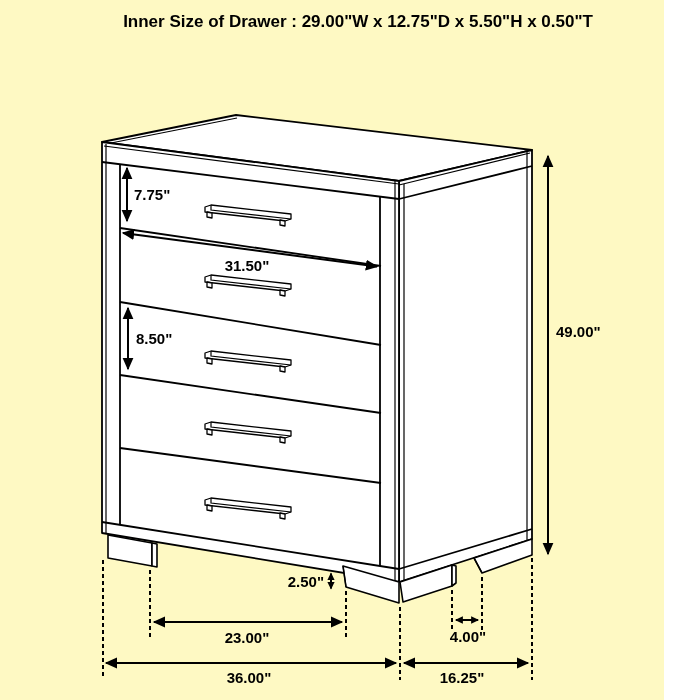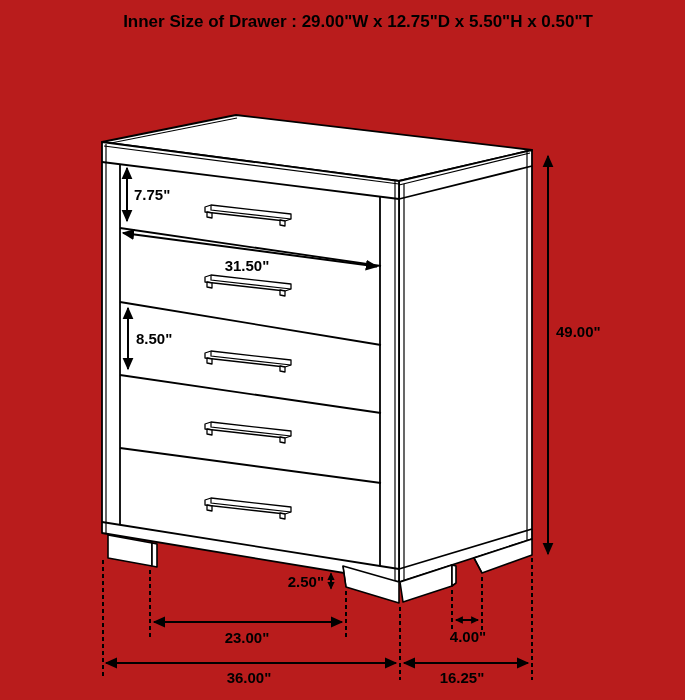--- a/index.html
+++ b/index.html
@@ -1,17 +1,17 @@
 <!DOCTYPE html>
 <html><head>
 <meta charset="utf-8">
 <style>
   html,body{margin:0;padding:0;background:#fff;}
-  .stage{position:relative;width:664px;height:700px;background:#b91c1c;overflow:hidden;
-         font-family:"Liberation Sans",sans-serif;padding-left:21px;}
+  .stage{position:relative;width:664px;height:700px;background:#fef9c3;overflow:hidden;
+         font-family:"Liberation Sans",sans-serif;}
   svg{position:absolute;left:0;top:0;}
   .title{font:bold 17px "Liberation Sans",sans-serif;fill:#000;}
   .dim{font:bold 15px "Liberation Sans",sans-serif;fill:#000;}
   .edge{fill:none;stroke:#000;stroke-width:1.8;stroke-linejoin:round;}
   .face{fill:#fff;stroke:#000;stroke-width:1.8;stroke-linejoin:round;}
   .detail{fill:none;stroke:#000;stroke-width:1.2;}
   .foot{fill:#fff;stroke:#000;stroke-width:1.6;stroke-linejoin:round;}
   .arrow{fill:none;stroke:#000;stroke-width:2;}
   .ext{fill:none;stroke:#000;stroke-width:2;stroke-dasharray:4 3;}
   .handle{fill:#fff;stroke:#000;stroke-width:1.3;stroke-linejoin:round;}

